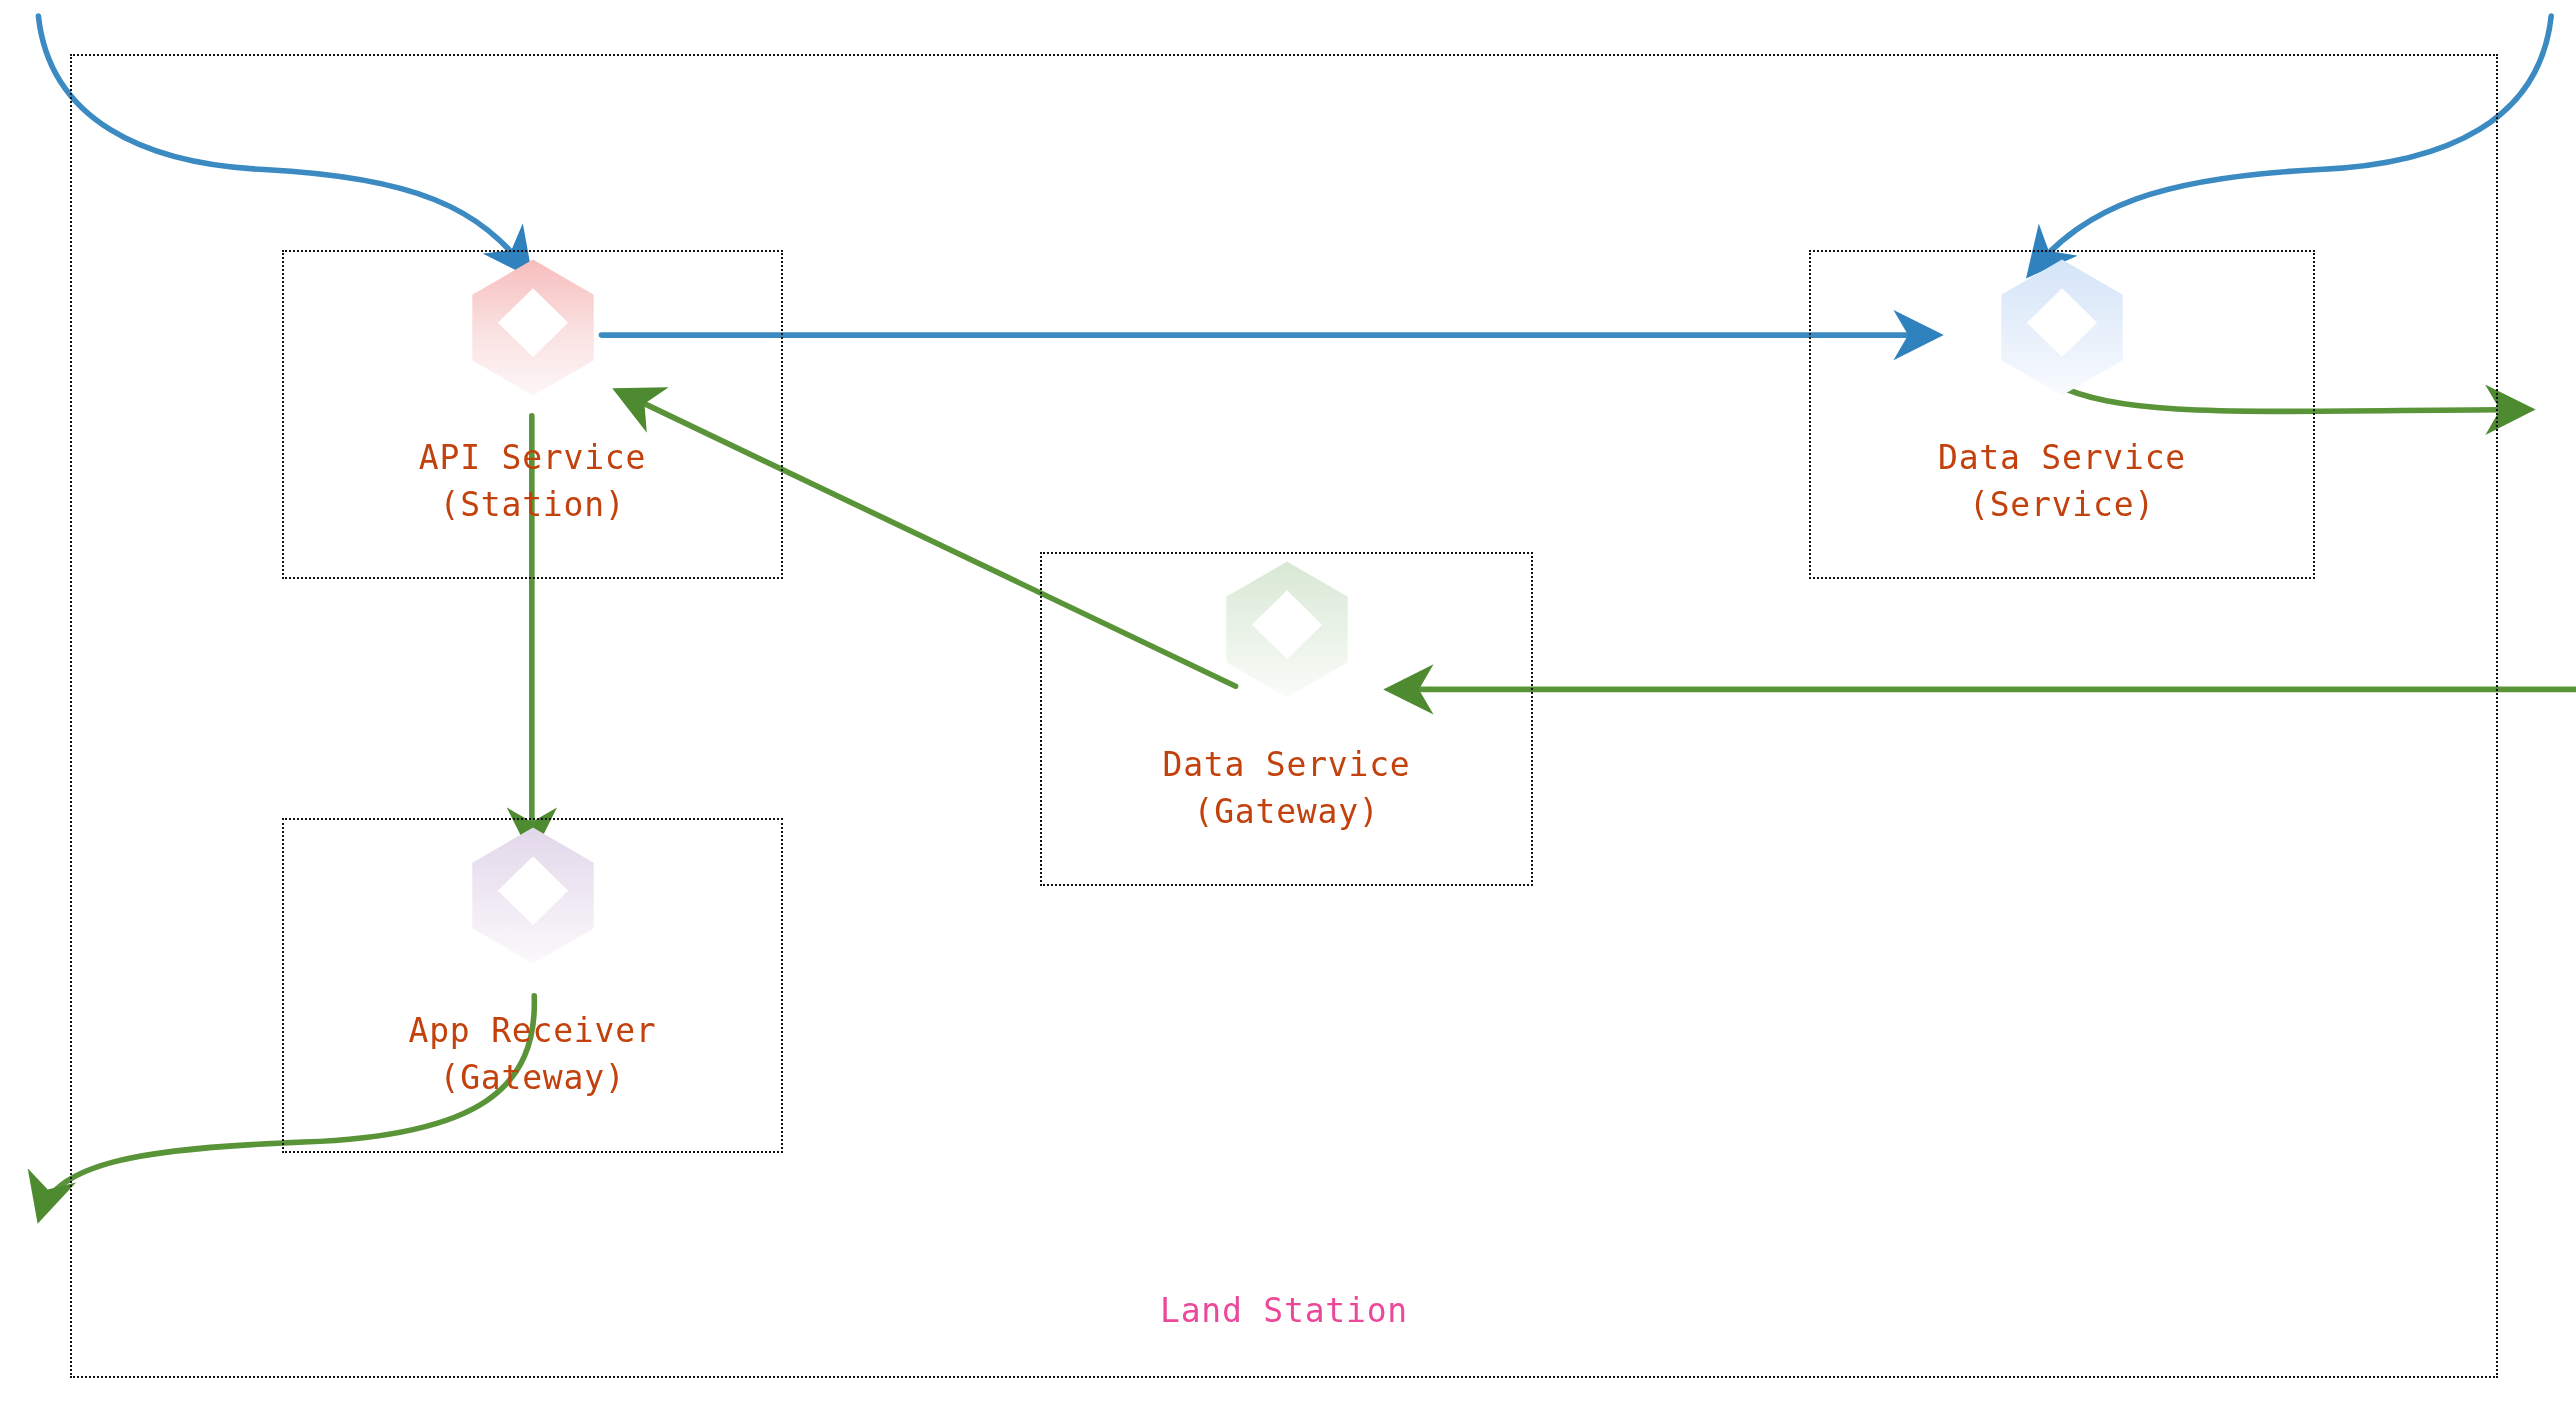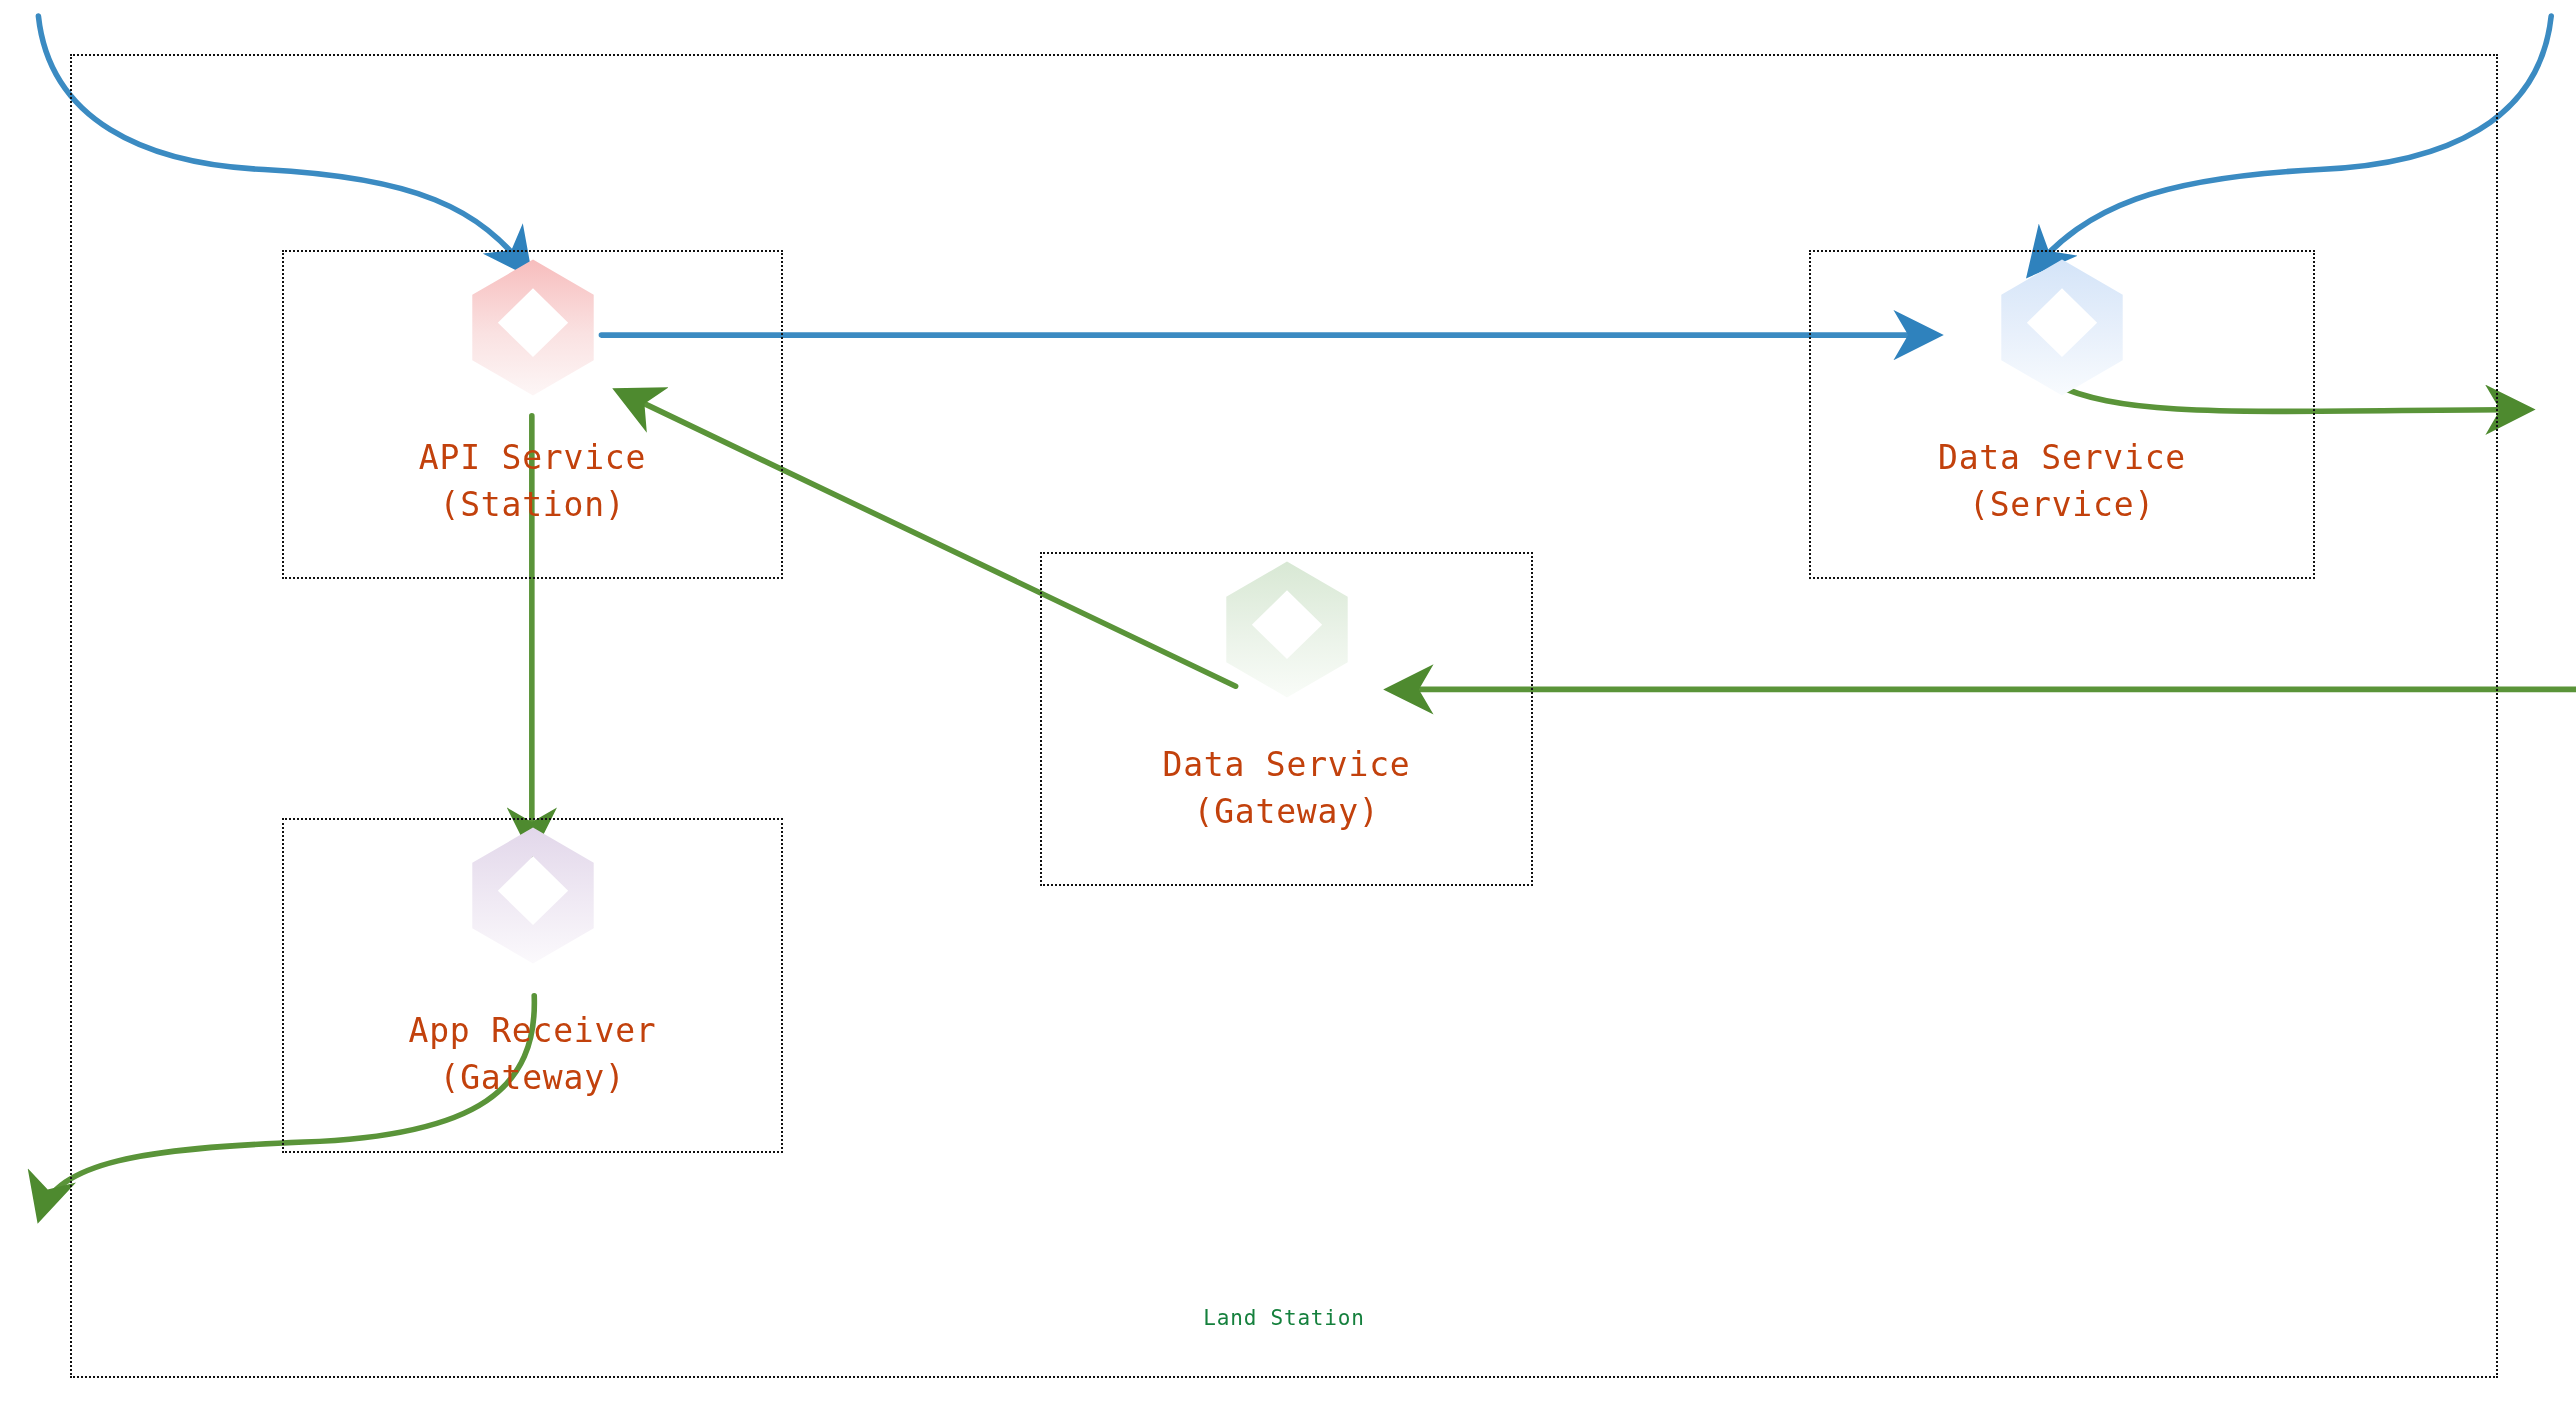--- a/index.html
+++ b/index.html
@@ -14,22 +14,22 @@
     position:absolute;
     left:70px;top:54px;width:2428px;height:1324px;
     border:2.4px dotted #111111;
     box-sizing:border-box;
     background:transparent;
   }
   .outer-label{
     position:absolute;
     left:0;right:0;bottom:46px;
     text-align:center;
-    font-size:21px;
-    color:#15803d;
+    font-size:33px;
+    color:#ec4899;
     letter-spacing:0.8px;
     white-space:nowrap;
   }
 
   
   .node{
     position:absolute;
     border:2.4px dotted #111111;
     box-sizing:border-box;
     background:transparent;

